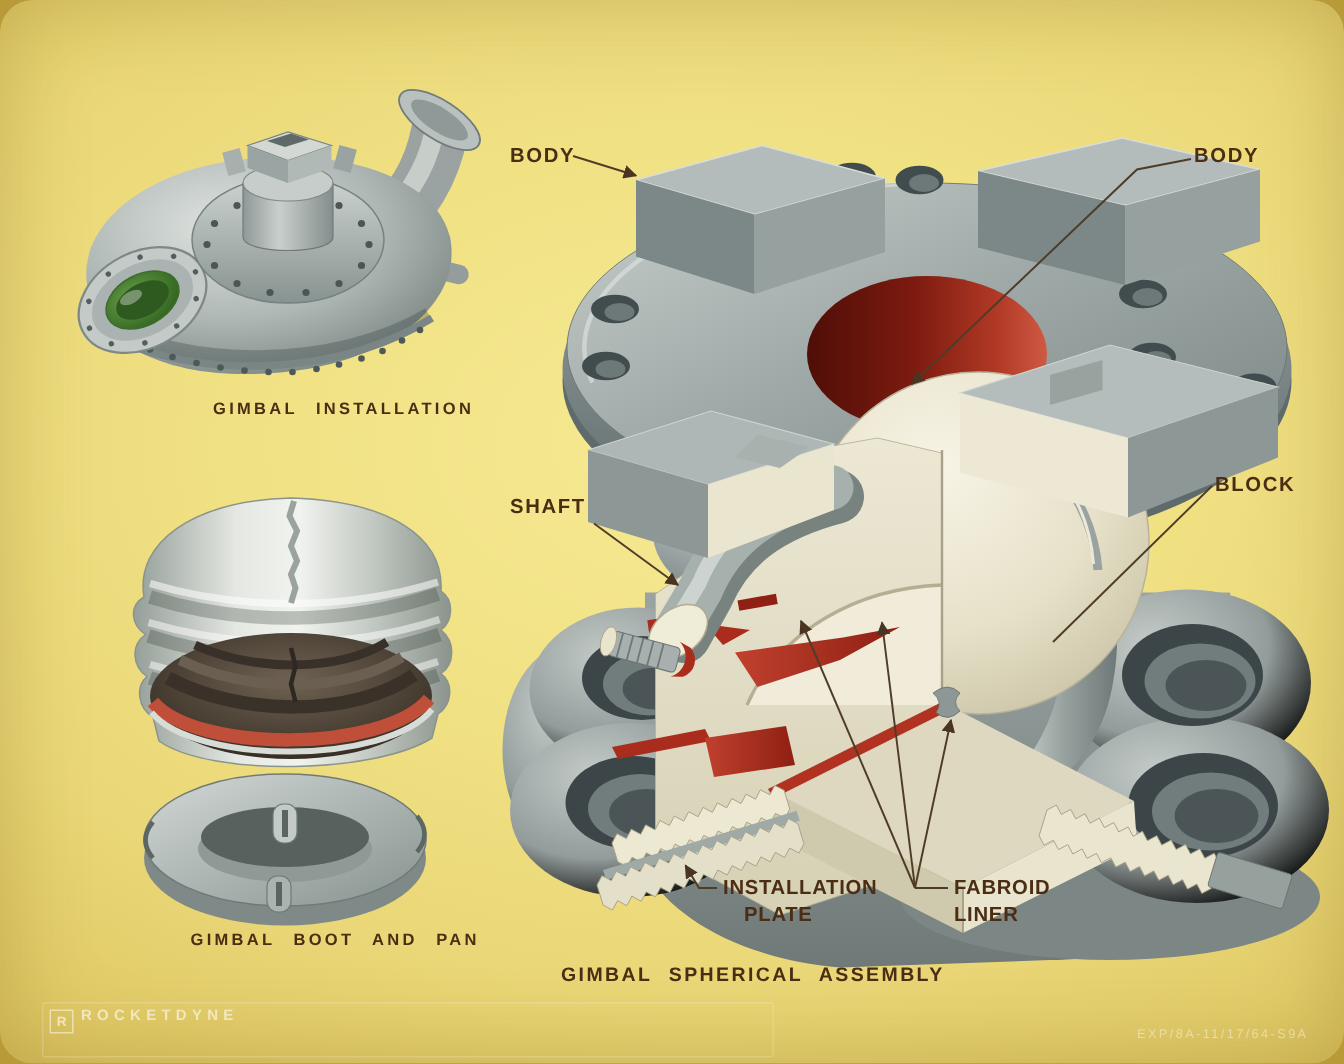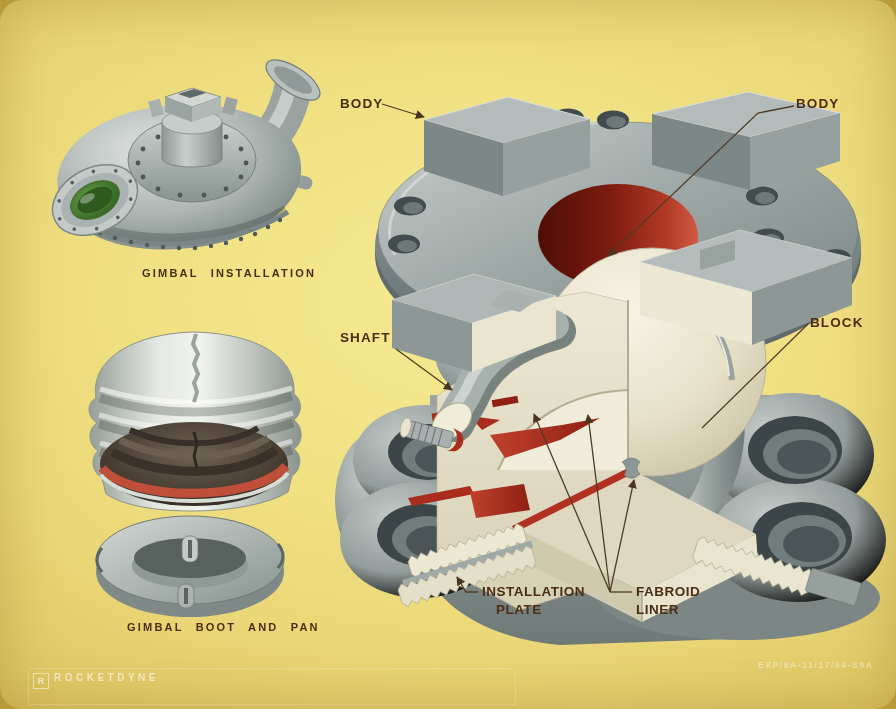--- a/index.html
+++ b/index.html
@@ -37,21 +37,21 @@
   }
   .wm-text{display:flex;flex-direction:column;gap:28px;}
   .wm-brand{
     font-weight:700;font-size:10px;letter-spacing:3.5px;
     color:rgba(255,255,255,.58);line-height:11px;
   }
   .wm-small{
     font-size:5px;letter-spacing:.6px;color:rgba(255,255,255,.45);line-height:7px;
   }
   .stamp{
-    position:absolute;left:758px;top:660px;font-size:8.5px;font-weight:700;
+    position:absolute;left:758px;top:684px;font-size:8.5px;font-weight:400;
     letter-spacing:1.6px;color:rgba(252,248,232,.5);white-space:nowrap;
   }
 </style>
 </head>
 <body>
 
 <div class="stage">
   <div class="vignette"></div>
 
   <svg width="896" height="709" viewBox="0 0 896 709">
@@ -416,20 +416,21 @@
   <div class="lbl" style="left:796px;top:95px">BODY</div>
   <div class="lbl" style="left:340px;top:329px">SHAFT</div>
   <div class="lbl" style="left:810px;top:314px">BLOCK</div>
   <div class="lbl" style="left:482px;top:583px;letter-spacing:.5px">INSTALLATION</div>
   <div class="lbl" style="left:496px;top:601px;letter-spacing:.5px">PLATE</div>
   <div class="lbl" style="left:636px;top:583px;letter-spacing:.5px">FABROID</div>
   <div class="lbl" style="left:636px;top:601px;letter-spacing:.5px">LINER</div>
 
   <div class="cap" style="left:110px;top:267px">GIMBAL INSTALLATION</div>
   <div class="cap" style="left:95px;top:621px">GIMBAL BOOT AND PAN</div>
+  <div class="title">GIMBAL SPHERICAL ASSEMBLY</div>
 
   <div class="watermark">
     <div class="wm-logo">R</div>
     <div class="wm-text">
       <div class="wm-brand">ROCKETDYNE</div>
       <div class="wm-small">A DIVISION OF NORTH AMERICAN AVIATION, INC.</div>
       <div class="wm-small">6633 CANOGA AVENUE, CANOGA PARK, CALIFORNIA</div>
     </div>
   </div>
   <div class="stamp">EXP/8A-11/17/64-S9A</div>

